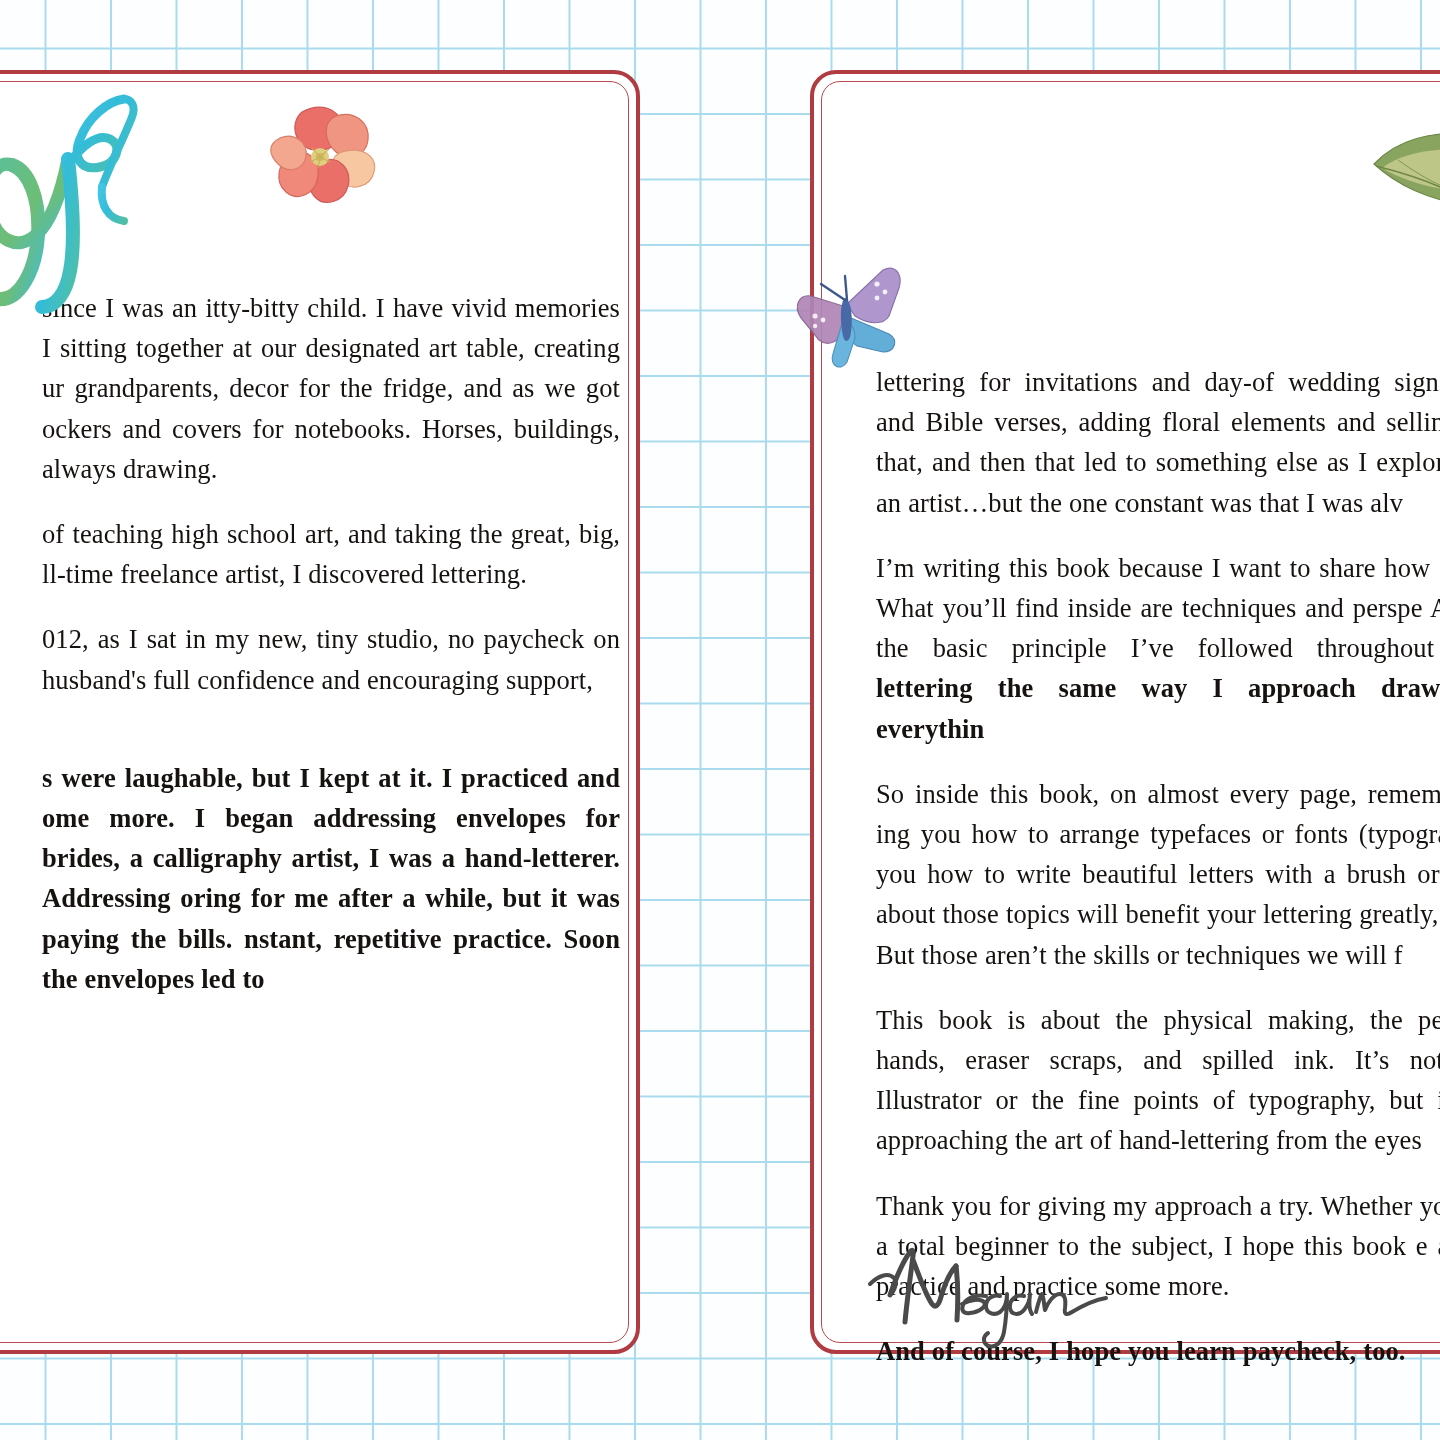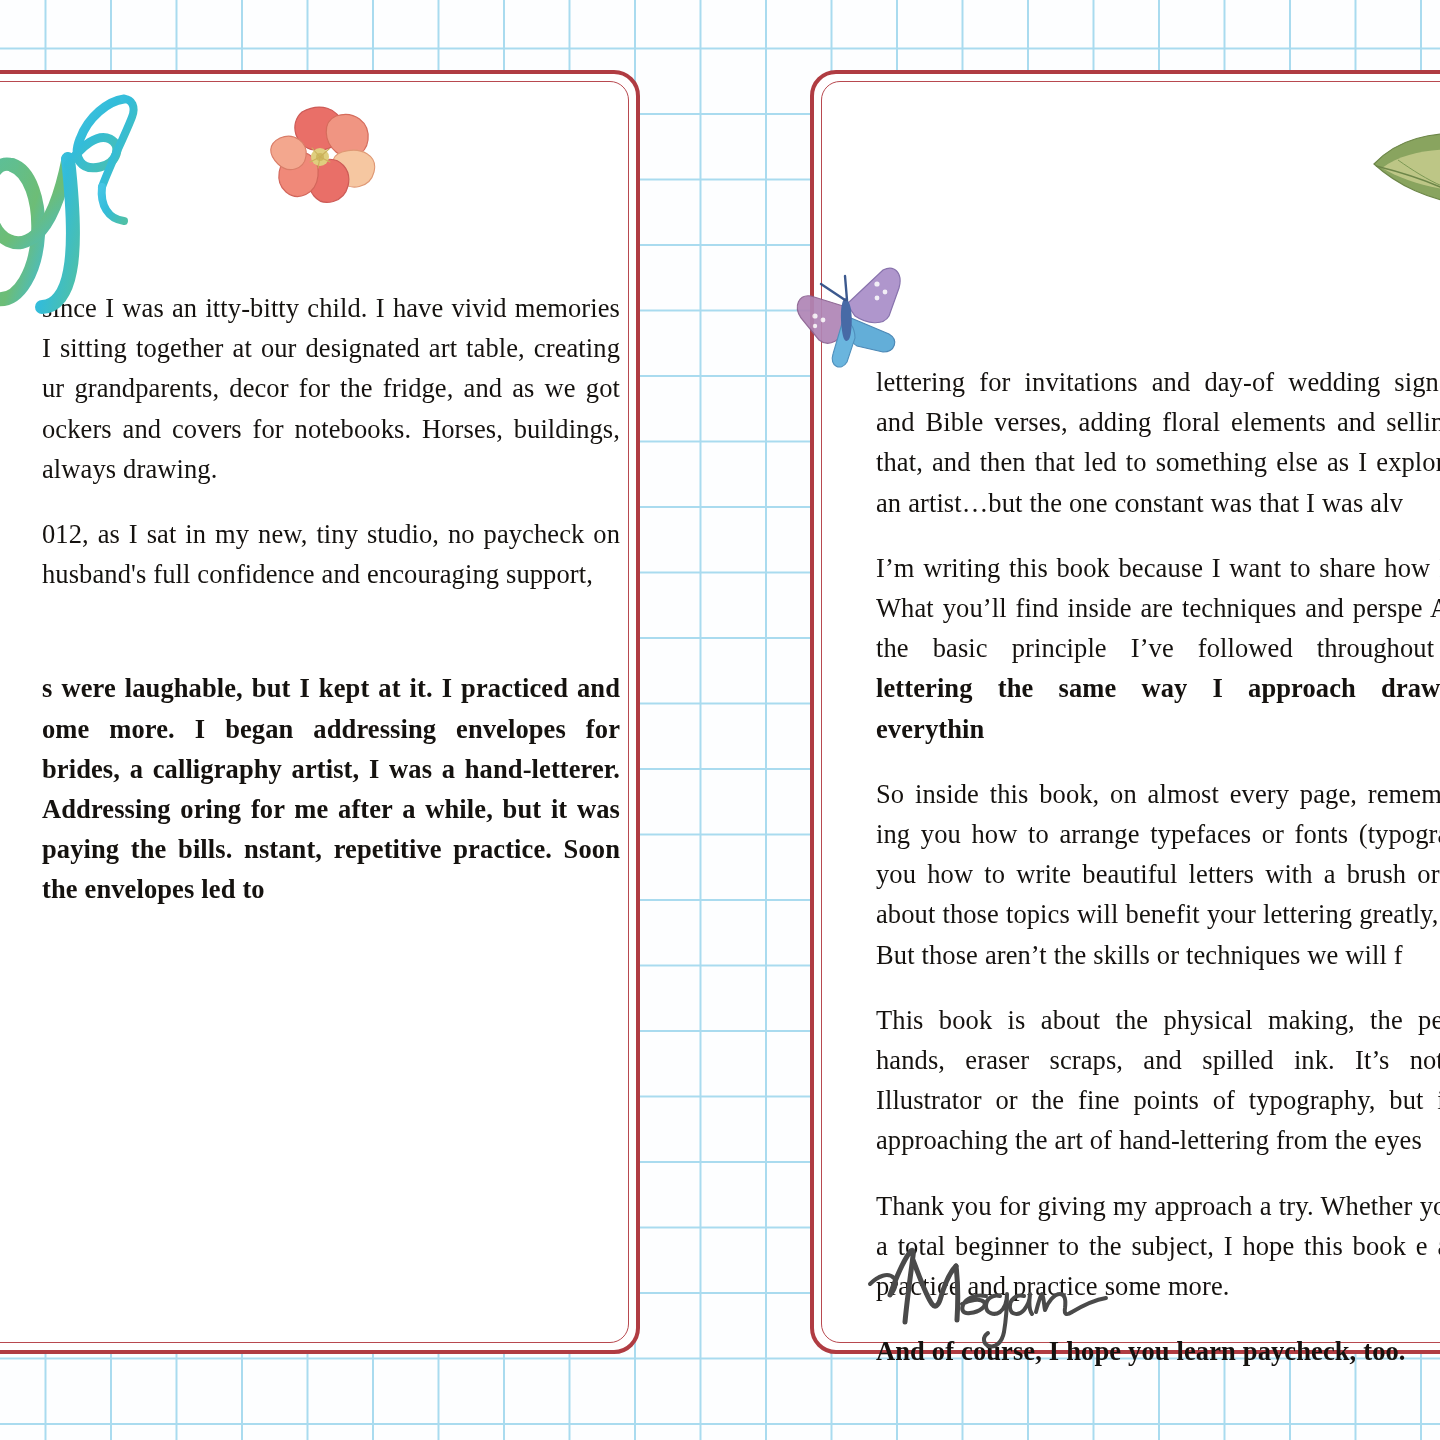--- a/index.html
+++ b/index.html
@@ -89,21 +89,21 @@
     line-height: 40.2px;
     text-align: justify;
     text-justify: inter-word;
     letter-spacing: 0.1px;
     word-spacing: 0.2px;
   }
   .para:last-child { margin-bottom: 0; font-weight: bold; }
   .para b, .para .bold-phrase {
     font-weight: bold;
   }
-  .para-gap-large { margin-bottom: 74px; }
+  .para-gap-large { margin-bottom: 58px; }
 
   
   #signature {
     position: absolute;
     left: 52px;
     top: 1164px;
     width: 300px;
     height: 120px;
   }
   #signature svg { display: block; overflow: visible; }
@@ -142,20 +142,21 @@
 <body>
 
 <div id="grid-background"></div>
 
 <div class="page" id="left-page">
   <div class="page-inner-rule"></div>
 </div>
 
 <div class="text-column" id="left-text">
   <p class="para">since I was an itty-bitty child. I have vivid memories I sitting together at our designated art table, creating ur grandparents, decor for the fridge, and as we got ockers and covers for notebooks. Horses, buildings, always drawing.</p>
+  <p class="para">of teaching high school art, and taking the great, big, ll-time freelance artist, I discovered lettering.</p>
   <p class="para para-gap-large">012, as I sat in my new, tiny studio, no paycheck on husband's full confidence and encouraging support,</p>
   <p class="para">s were laughable, but I kept at it. I practiced and ome more. I began addressing envelopes for brides, a calligraphy artist, I was a hand-letterer. Addressing oring for me after a while, but it was paying the bills. nstant, repetitive practice. Soon the envelopes led to</p>
 </div>
 
 <div class="page" id="right-page">
   <div class="page-inner-rule"></div>
 
   <div class="text-column" id="right-text">
     <p class="para"><span>lettering for invitations and day-of wedding signage and Bible verses, adding floral elements and selling t that, and then that led to something else as I explor as an artist…but the one constant was that I was alv</span></p>
     <p class="para"><span>I’m writing this book because I want to share how I’V What you’ll find inside are techniques and perspe And the basic principle I’ve followed throughout is </span><span class="bold-phrase">lettering the same way I approach drawing everythin</span></p>

